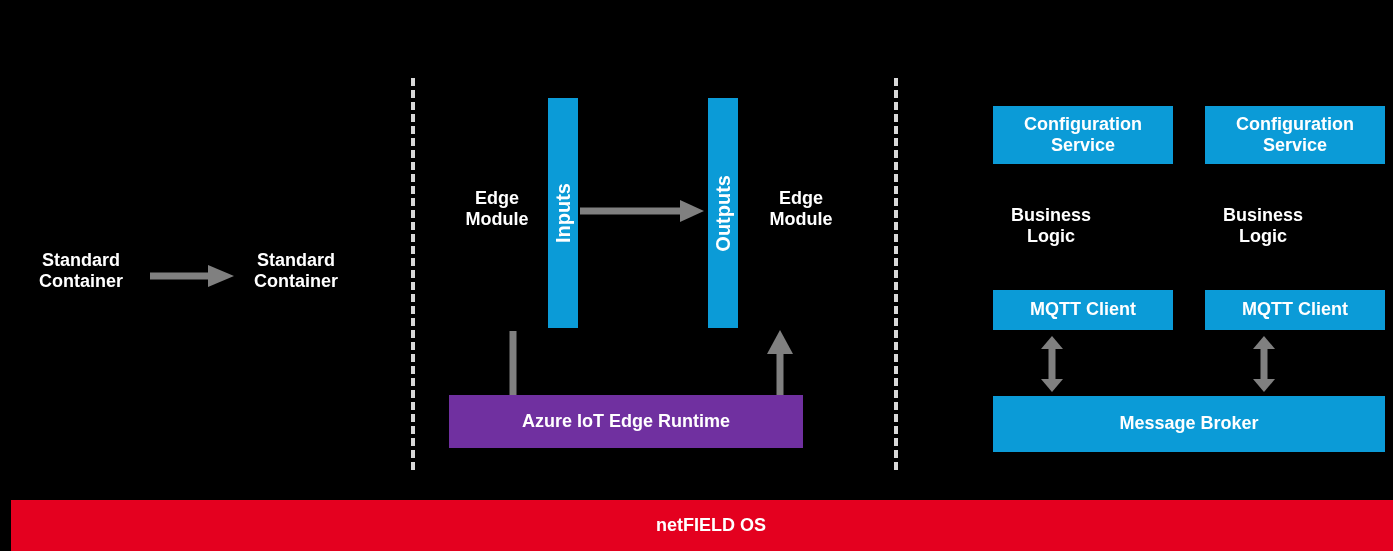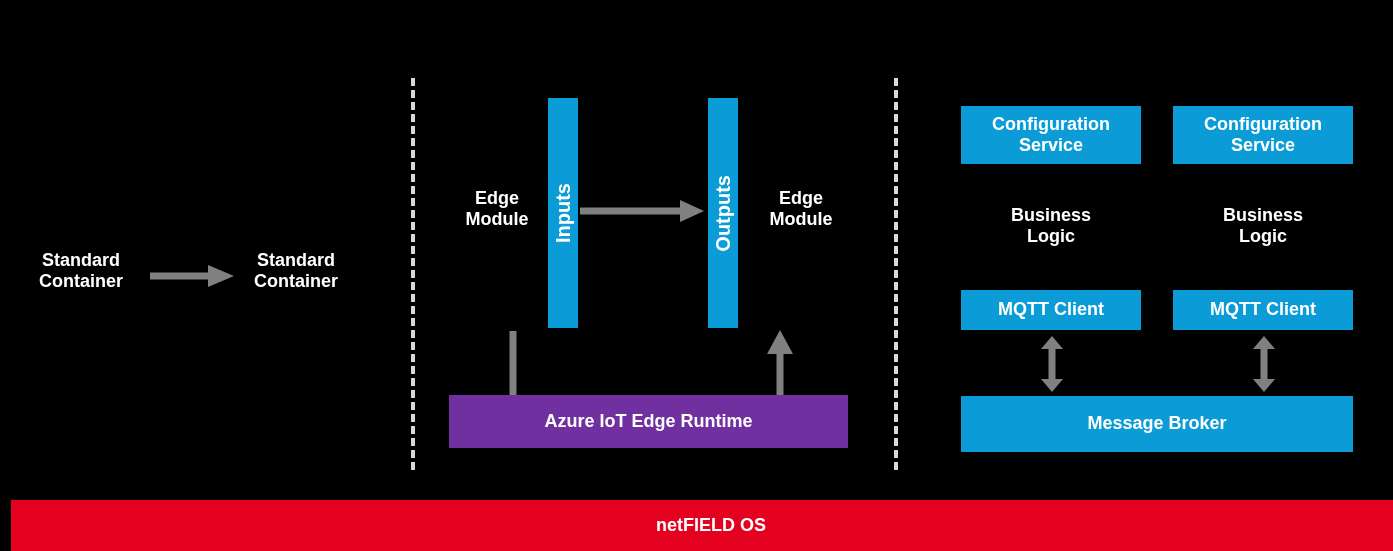--- a/index.html
+++ b/index.html
@@ -36,21 +36,21 @@
   .block {
     display: flex;
     align-items: center;
     justify-content: center;
     text-align: center;
     color: #ffffff;
     font-weight: bold;
     line-height: 1.18;
     white-space: pre-line;
   }
-  .blue   { background: #0b9bd7; }
+  .blue   { background: #0b9bd7; margin-left: 32px; }
   .purple { background: #7030a0; }
   .red    { background: #e4001f; }
 
   
   .vbar {
     background: #0b9bd7;
     display: flex;
     align-items: center;
     justify-content: center;
   }
@@ -101,21 +101,21 @@
   </div>
 
   <div class="abs txt" style="left:742px; top:188px; width:118px; font-size:18px;">Edge
 Module</div>
 
   <svg class="abs arrow-svg" style="left:500px; top:328px;" width="300" height="80">
     <polyline points="13,3 13,72 280,72 280,22" fill="none" stroke="#808080" stroke-width="7" stroke-linejoin="miter"></polyline>
     <polygon points="267,26 280,2 293,26" fill="#808080"></polygon>
   </svg>
 
-  <div class="abs block purple" style="left:449px; top:395px; width:399px; height:53px; font-size:18px;">Azure IoT Edge Runtime</div>
+  <div class="abs block purple" style="left:449px; top:395px; width:354px; height:53px; font-size:18px;">Azure IoT Edge Runtime</div>
 
   <div class="abs divider" style="left:894px; top:78px; height:392px;"></div>
 
   <div class="abs block blue" style="left:961px; top:106px; width:180px; height:58px; font-size:18px;">Configuration
 Service</div>
 
   <div class="abs txt" style="left:961px; top:205px; width:180px; font-size:18px;">Business
 Logic</div>
 
   <div class="abs block blue" style="left:961px; top:290px; width:180px; height:40px; font-size:18px;">MQTT Client</div>

